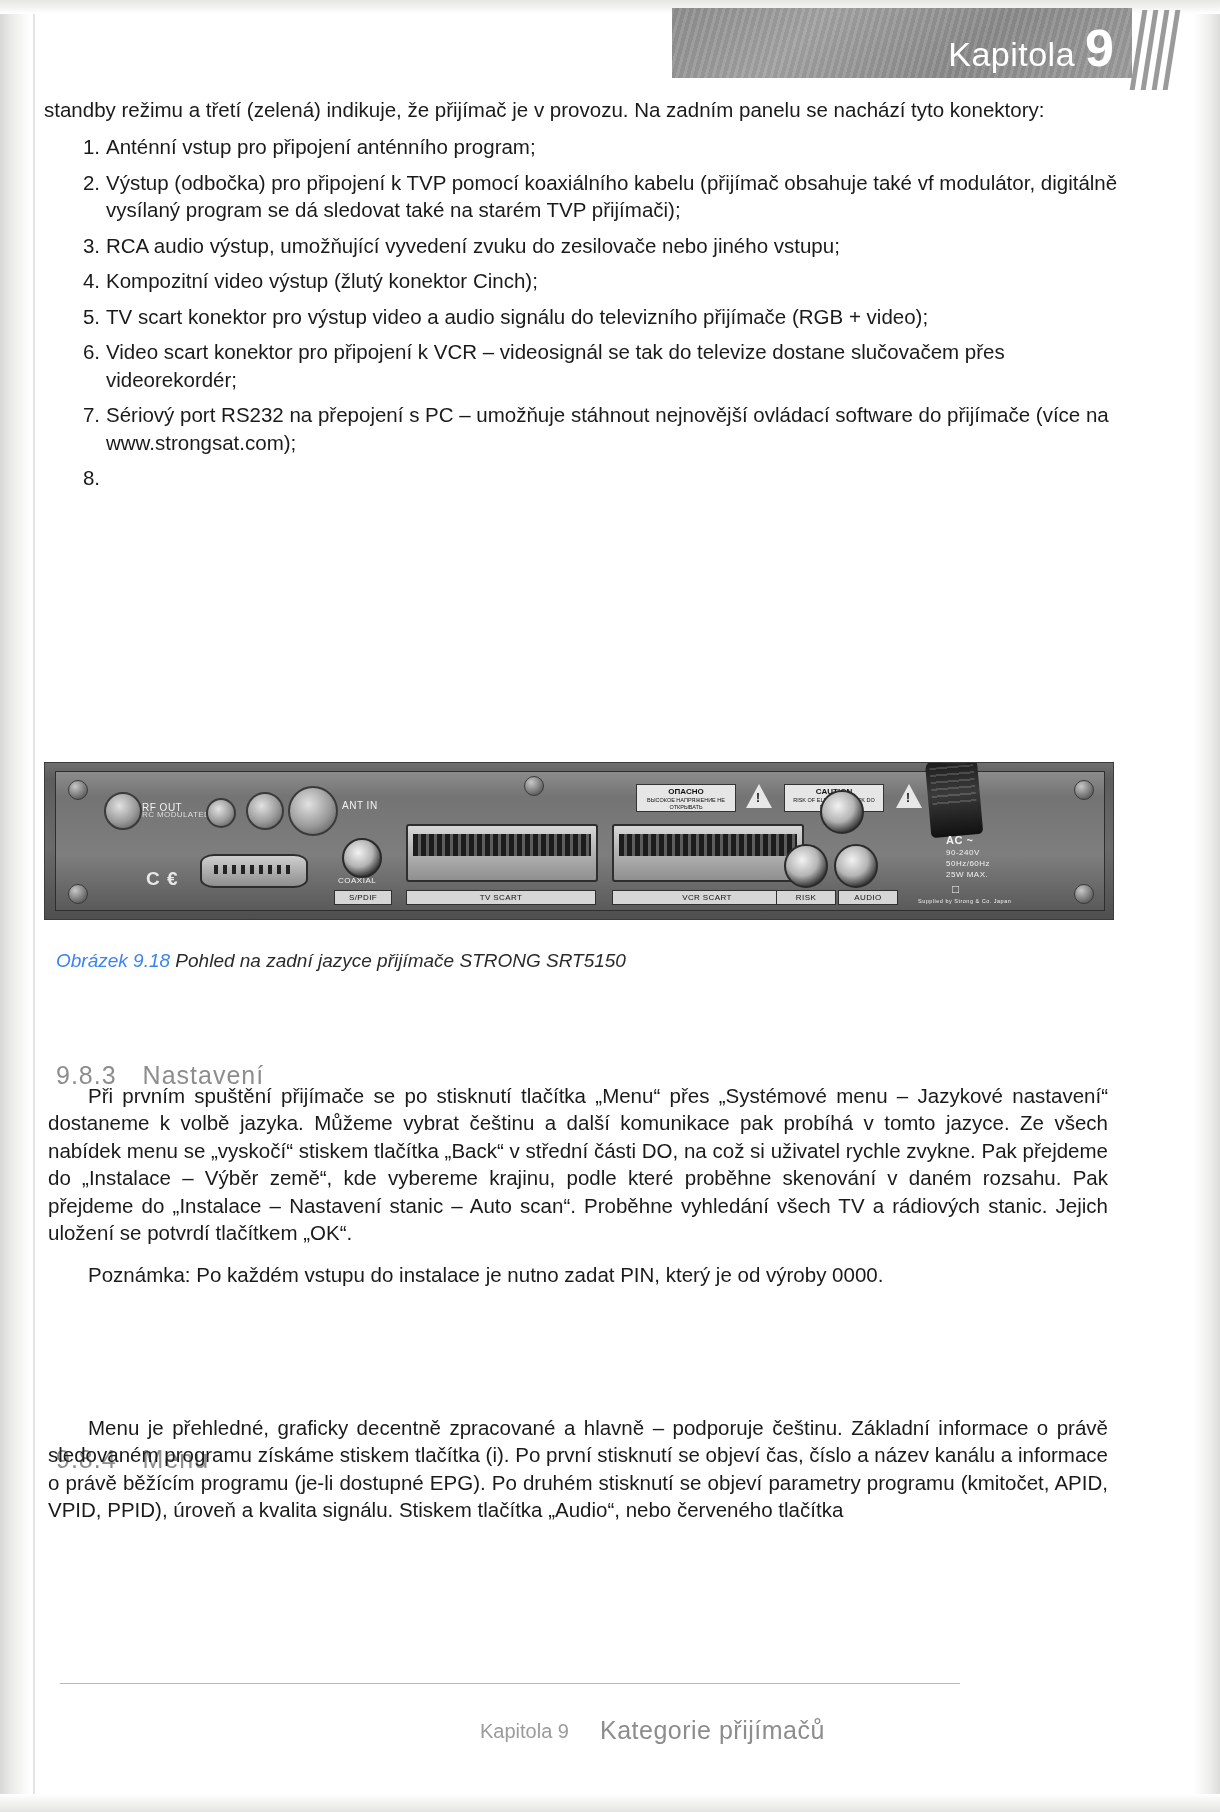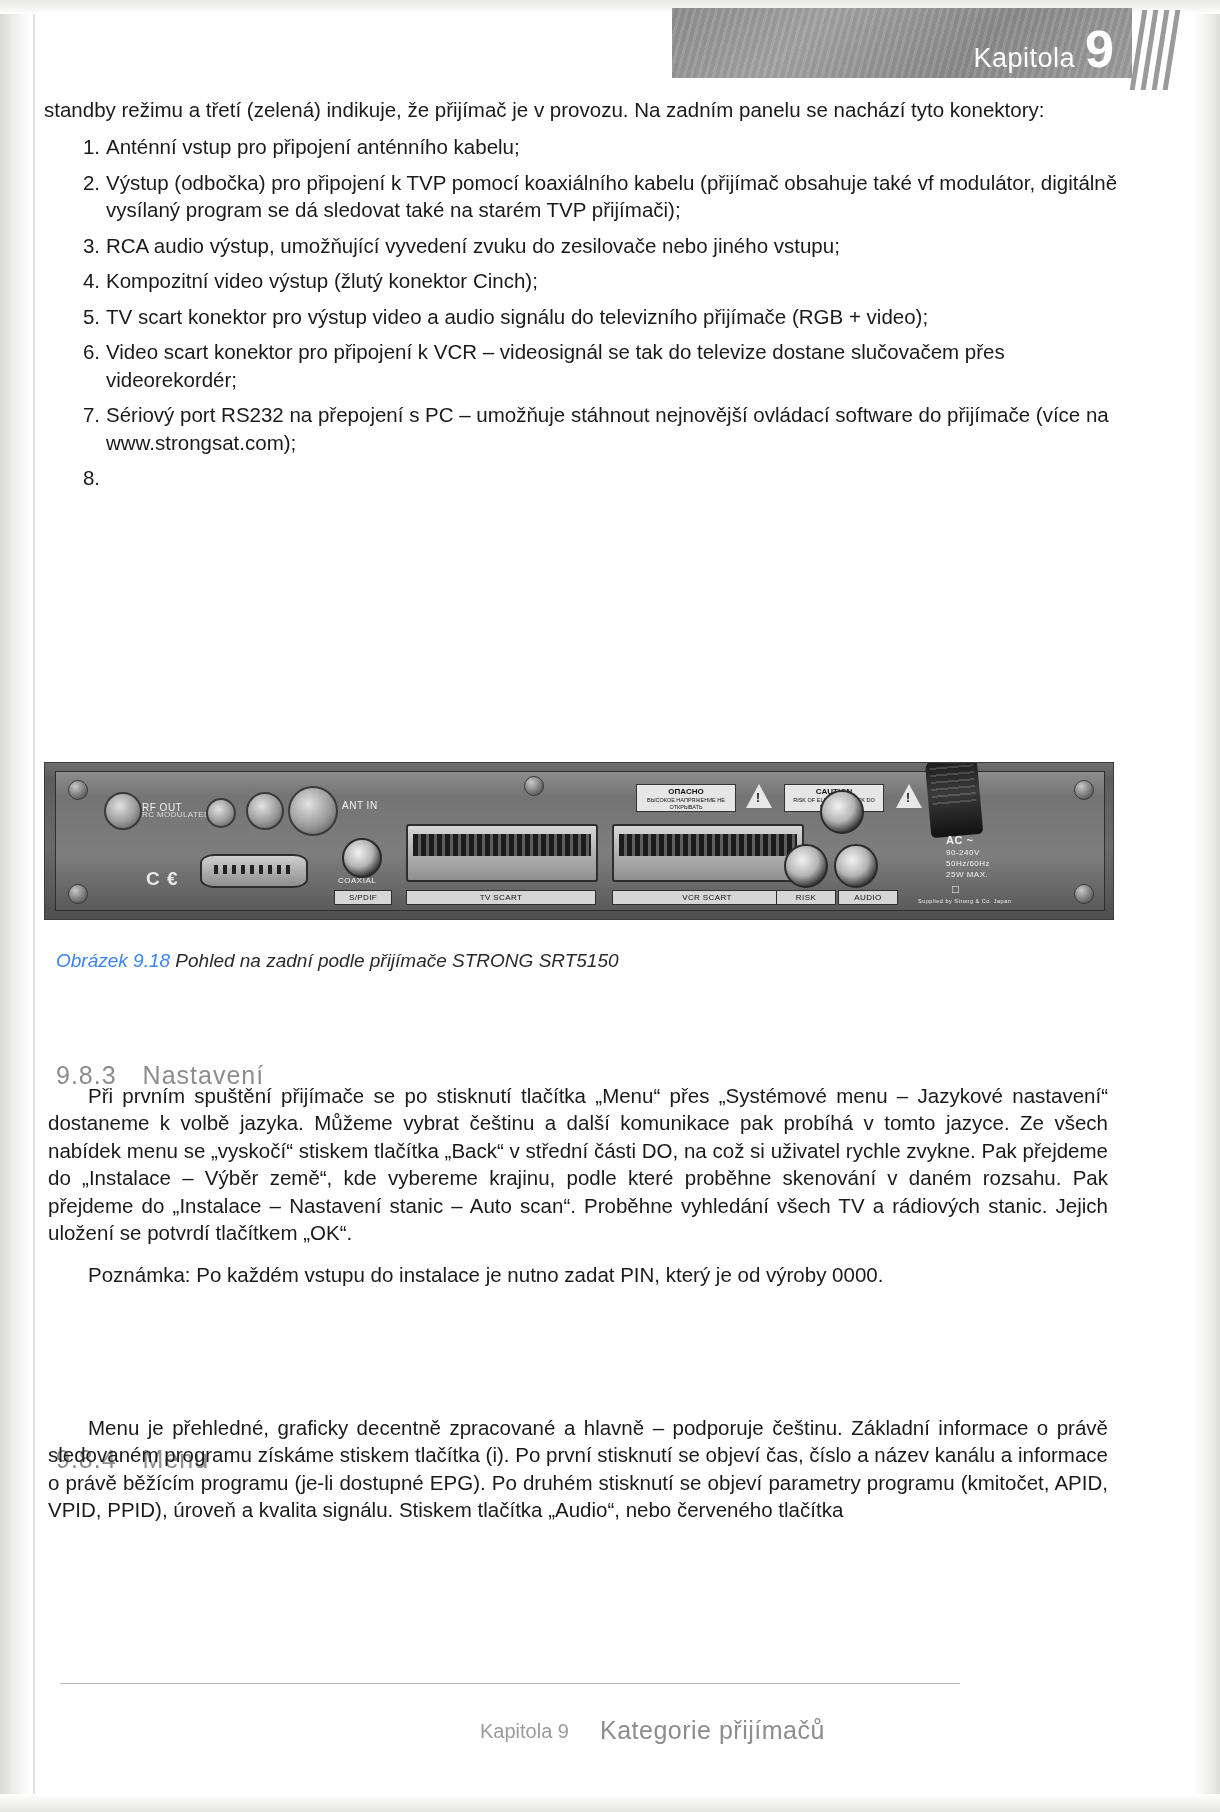--- a/index.html
+++ b/index.html
@@ -71,21 +71,21 @@
   .chapter-banner-inner {
     position: absolute;
     right: 18px;
     bottom: 4px;
     display: flex;
     align-items: baseline;
     gap: 10px;
     z-index: 2;
   }
   .chapter-word {
-    font-size: 27px;
+    font-size: 34px;
     color: #ffffff;
     letter-spacing: .5px;
   }
   .chapter-num {
     font-size: 52px;
     font-weight: bold;
     color: #ffffff;
     line-height: .9;
   }
   .banner-stripes {
@@ -393,21 +393,21 @@
     <i style="left:22px;"></i>
     <i style="left:33px;"></i>
 </div>
 
 <div class="content">
   <p class="lead">standby režimu a třetí (zelená) indikuje, že přijímač je v provozu. Na zadním panelu se nachází tyto konektory:</p>
 
   <ol class="conn-list">
     <li>
       <span class="num">1.</span>
-      <span>Anténní vstup pro připojení anténního kabelu;</span>
+      <span>Anténní vstup pro připojení anténního program;</span>
     </li>
     <li>
       <span class="num">2.</span>
       <span>Výstup (odbočka) pro připojení k TVP pomocí koaxiálního kabelu (přijímač obsahuje také vf modulátor, digitálně vysílaný program se dá sledovat také na starém TVP přijímači);</span>
     </li>
     <li>
       <span class="num">3.</span>
       <span>RCA audio výstup, umožňující vyvedení zvuku do zesilovače nebo jiného vstupu;</span>
     </li>
     <li>
@@ -498,21 +498,21 @@
       <span class="white-lbl" style="left:890px; top:87px; font-size:8px;">50Hz/60Hz</span>
       <span class="white-lbl" style="left:890px; top:98px; font-size:8px;">25W MAX.</span>
       <span class="white-lbl" style="left:896px; top:110px; font-size:12px;">□</span>
       <span class="white-lbl" style="left:862px; top:126px; font-size:5.5px;">Supplied by Strong &amp; Co. Japan</span>
     </div>
   </div>
 </div>
 
 <div class="caption">
   <span class="tag">Obrázek 9.18</span>
-  <span>Pohled na zadní podle přijímače STRONG SRT5150</span>
+  <span>Pohled na zadní jazyce přijímače STRONG SRT5150</span>
 </div>
 
 <h3 class="h3" style="left:56px; top:1036px;">
   <span class="numpart">9.8.3</span><span>Nastavení</span>
 </h3>
 
 <div class="body-block" style="top:1082px;">
   <p class="indent">Při prvním spuštění přijímače se po stisknutí tlačítka „Menu“ přes „Systémové menu – Jazykové nastavení“ dostaneme k volbě jazyka. Můžeme vybrat češtinu a další komunikace pak probíhá v tomto jazyce. Ze všech nabídek menu se „vyskočí“ stiskem tlačítka „Back“ v střední části DO, na což si uživatel rychle zvykne. Pak přejdeme do „Instalace – Výběr země“, kde vybereme krajinu, podle které proběhne skenování v daném rozsahu. Pak přejdeme do „Instalace – Nastavení stanic – Auto scan“. Proběhne vyhledání všech TV a rádiových stanic. Jejich uložení se potvrdí tlačítkem „OK“.</p>
   <p class="indent">Poznámka: Po každém vstupu do instalace je nutno zadat PIN, který je od výroby 0000.</p>
 </div>

